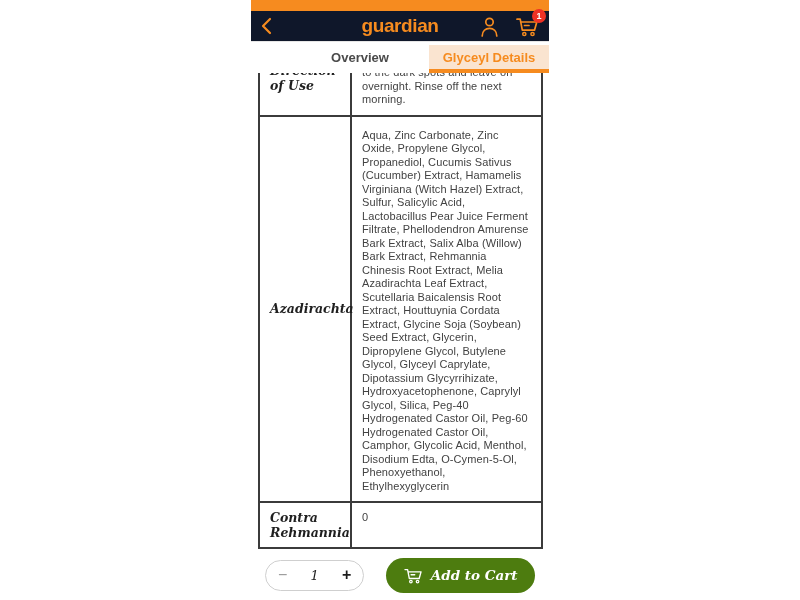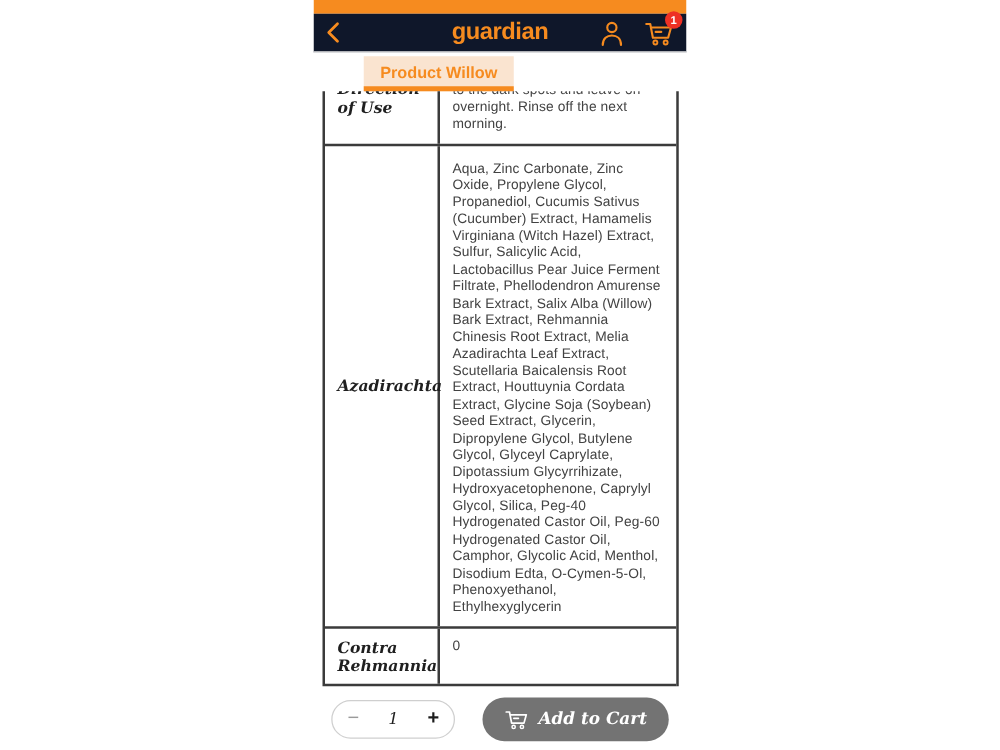--- a/index.html
+++ b/index.html
@@ -56,21 +56,21 @@
 
   
   .bottom-bar { position:absolute; left:0; bottom:0; width:298px; height:50px; background:#fff;
                 display:flex; align-items:center; padding:0 14px; gap:22px; }
   .stepper { width:100px; height:31px; border:1px solid #cfcfcf; border-radius:16px; background:#fff;
              display:flex; align-items:center; justify-content:space-between; padding:0 12px; }
   .step-btn { background:none; border:none; cursor:pointer; font-size:16px; line-height:1; padding:0; }
   .step-minus { color:#9a9a9a; }
   .step-plus { color:#1c1c1c; font-weight:bold; }
   .qty { font-family:"DejaVu Serif", serif; font-style:italic; font-size:13px; color:#1f1f1f; }
-  .add-cart { width:150px; height:35px; border:none; border-radius:18px; background:#737373;
+  .add-cart { width:150px; height:35px; border:none; border-radius:18px; background:#4d7c0f;
               color:#fff; cursor:pointer; display:flex; align-items:center; justify-content:center; gap:8px; }
   .add-cart span { font-family:"DejaVu Serif", serif; font-style:italic; font-weight:bold;
                    font-size:13.5px; color:#fff; }
 </style>
 </head>
 <body>
 
 <div class="canvas">
   <div class="phone">
 
@@ -96,21 +96,22 @@
             <line x1="8.5" y1="9.5" x2="13" y2="9.5" stroke="#F68B1F" stroke-width="1.7" stroke-linecap="round"></line>
             <circle cx="8.3" cy="18" r="1.6" fill="none" stroke="#F68B1F" stroke-width="1.5"></circle>
             <circle cx="16.5" cy="18" r="1.6" fill="none" stroke="#F68B1F" stroke-width="1.5"></circle>
           </svg>
           <span class="badge">1</span>
         </button>
       </div>
     </header>
 
     <nav class="tab-bar">
-      <div class="tab tab-active">Product Willow</div>
+      <div class="tab tab-overview">Overview</div>
+      <div class="tab tab-active">Glyceyl Details</div>
     </nav>
 
     <div class="viewport">
       <div class="dtable">
 
         <div class="trow row-direction">
           <div class="cell-label">Direction of Use</div>
           <div class="cell-value">to the dark spots and leave on overnight. Rinse off the next morning.</div>
         </div>
 

